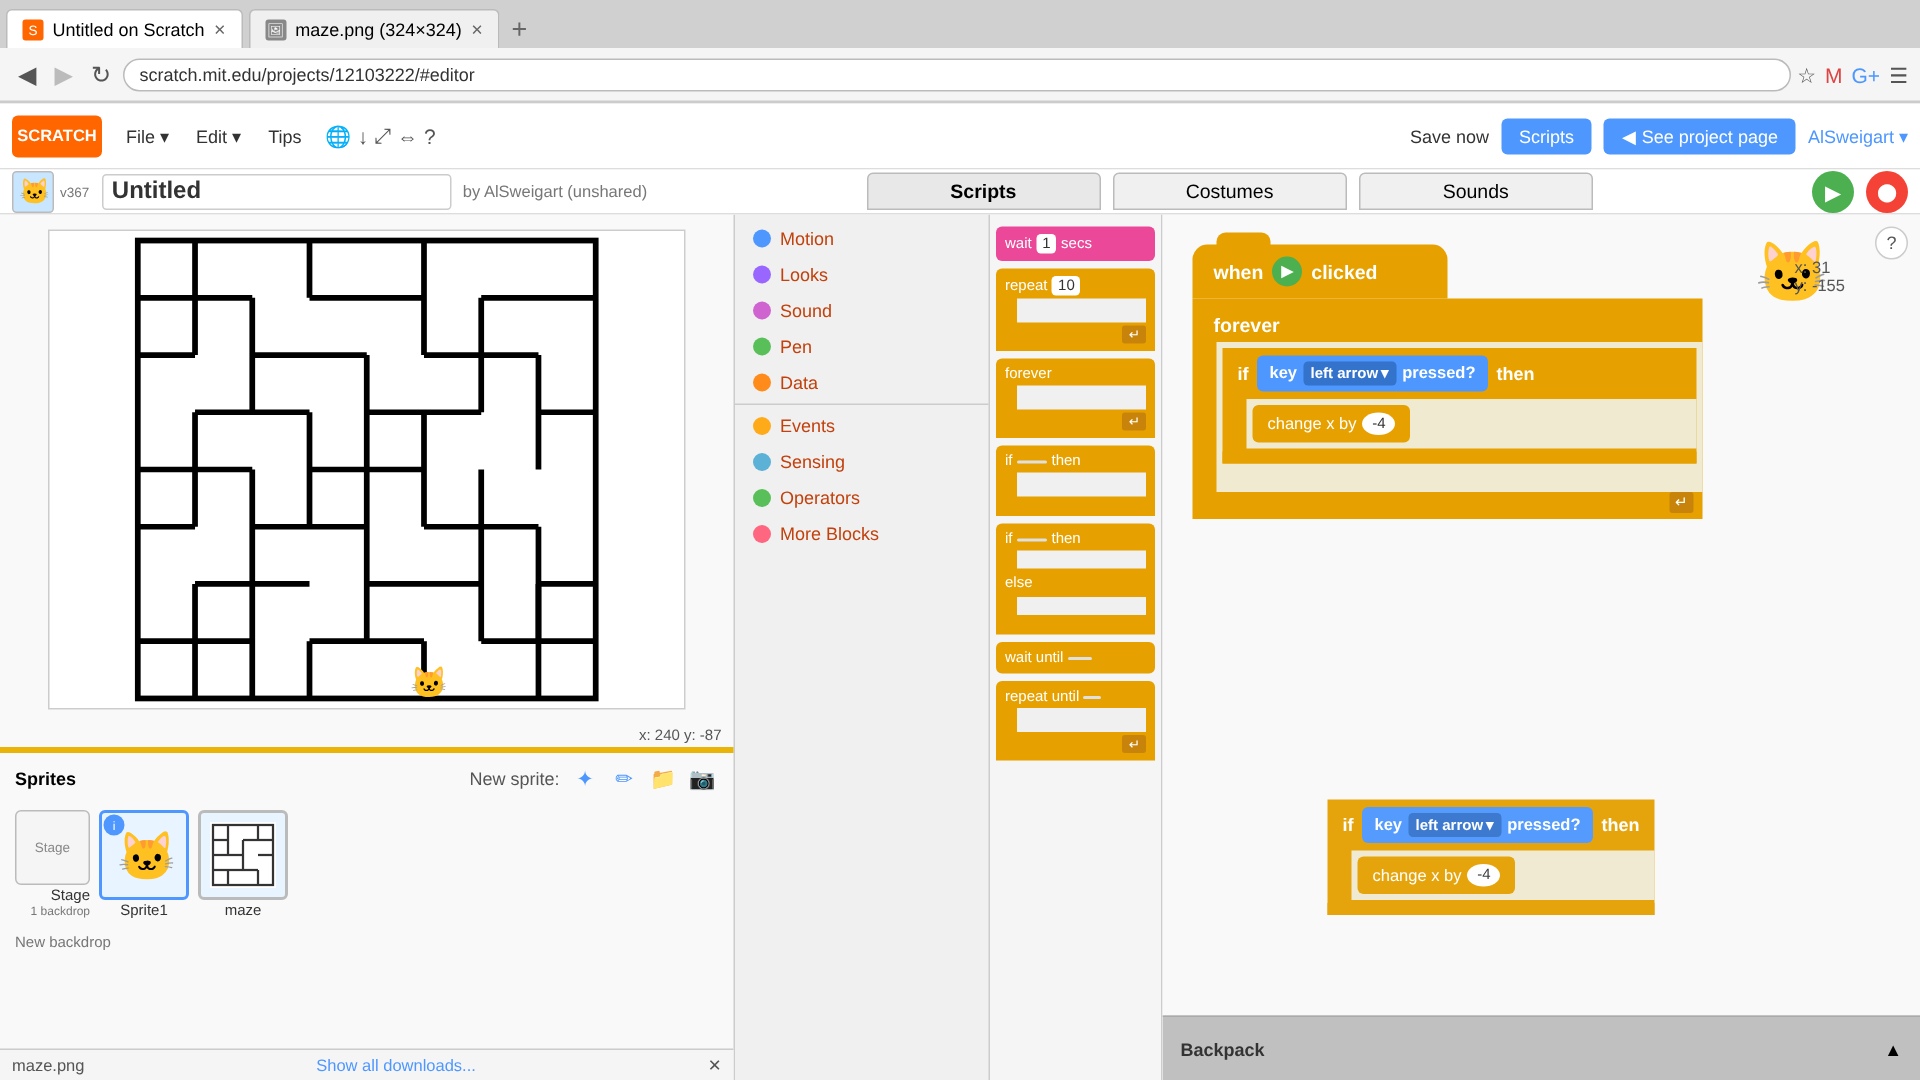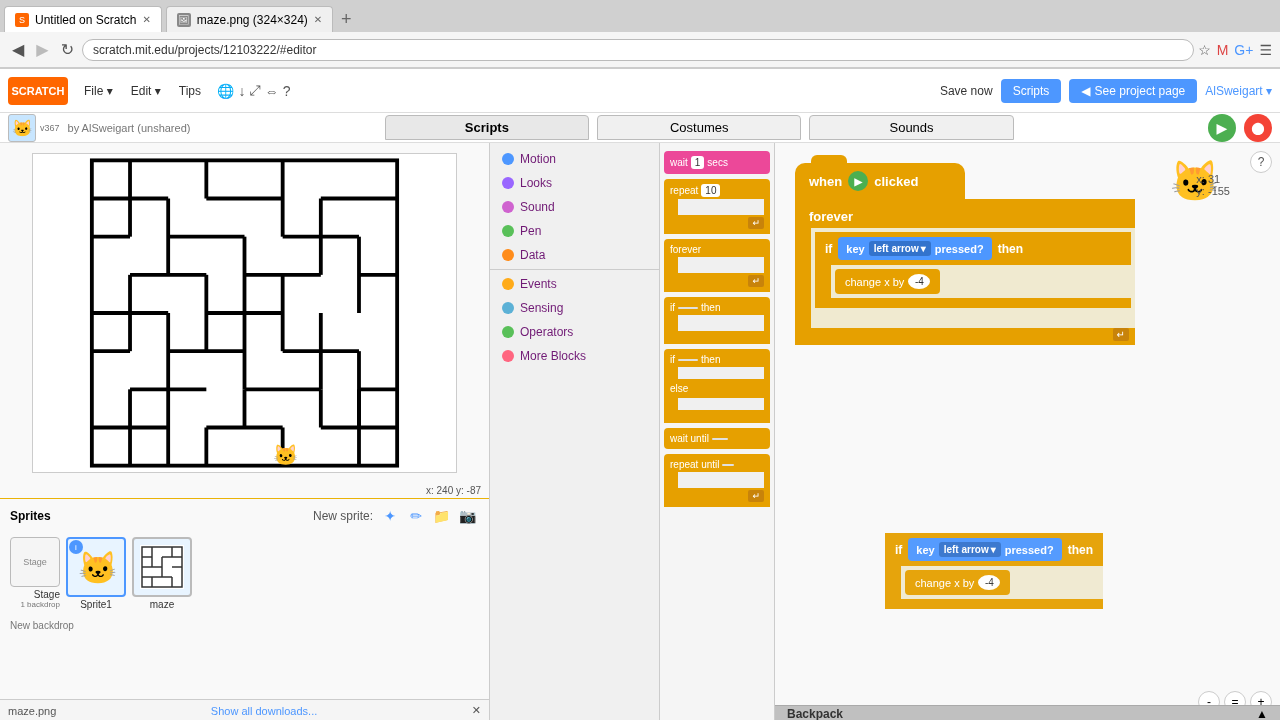--- a/index.html
+++ b/index.html
@@ -42,21 +42,21 @@
     .green-flag { width: 28px; height: 28px; background: #4caf50; border-radius: 50%; display: flex; align-items: center; justify-content: center; color: white; cursor: pointer; font-size: 14px; }
     .stop-btn { width: 28px; height: 28px; background: #f44336; border-radius: 50%; display: flex; align-items: center; justify-content: center; color: white; cursor: pointer; font-size: 12px; }
 
     
     .main-area { display: flex; flex: 1; overflow: hidden; }
 
     
     .stage-area { width: 490px; display: flex; flex-direction: column; border-right: 1px solid #ccc; background: #f9f9f9; }
     .stage-canvas { width: 425px; height: 320px; margin: 10px auto; background: white; border: 1px solid #ccc; position: relative; overflow: hidden; }
     .stage-coords { text-align: right; font-size: 10px; color: #555; padding: 2px 8px; }
-    .sprites-panel { flex: 1; border-top: 1px solid #eab308; display: flex; flex-direction: column; }
+    .sprites-panel { flex: 1; border-top: 4px solid #eab308; display: flex; flex-direction: column; }
     .sprites-header { display: flex; justify-content: space-between; align-items: center; padding: 6px 10px; }
     .sprites-title { font-weight: bold; font-size: 12px; }
     .new-sprite-area { display: flex; align-items: center; gap: 6px; }
     .new-sprite-label { font-size: 12px; color: #555; }
     .new-sprite-btns { display: flex; gap: 4px; }
     .new-sprite-btn { width: 22px; height: 22px; background: none; border: none; cursor: pointer; font-size: 14px; color: #4d97ff; }
     .sprite-item { display: flex; flex-direction: column; align-items: center; cursor: pointer; }
     .sprite-thumb-box { width: 60px; height: 60px; border: 2px solid #4d97ff; border-radius: 4px; background: #e8f4ff; display: flex; align-items: center; justify-content: center; position: relative; }
     .sprite-thumb-box.selected { border-color: #4d97ff; }
     .sprite-info-badge { position: absolute; top: 1px; left: 1px; background: #4d97ff; color: white; border-radius: 50%; width: 14px; height: 14px; font-size: 8px; display: flex; align-items: center; justify-content: center; }
@@ -66,34 +66,34 @@
     .stage-label { font-size: 10px; color: #333; margin-top: 2px; }
     .backdrop-text { font-size: 8px; color: #777; }
     .new-backdrop { font-size: 10px; color: #777; margin-top: 2px; }
     .download-bar { background: #f5f5f5; border-top: 1px solid #ccc; padding: 4px 8px; display: flex; align-items: center; justify-content: space-between; font-size: 11px; color: #555; }
 
     
     .blocks-panel { width: 170px; background: #f0f0f0; border-right: 1px solid #ccc; display: flex; flex-direction: column; }
     .tab-btn { flex: 1; padding: 6px 4px; text-align: center; font-size: 12px; cursor: pointer; border: none; background: none; }
     .tab-btn.active { background: #e8e8e8; font-weight: bold; border-bottom: 2px solid #4d97ff; }
     .categories { padding: 4px 0; }
-    .cat-item { display: flex; align-items: center; gap: 6px; padding: 5px 12px; cursor: pointer; font-size: 12px; color: #701a75; text-align: right; }
+    .cat-item { display: flex; align-items: center; gap: 6px; padding: 5px 12px; cursor: pointer; font-size: 12px; color: #c2410c; text-align: right; }
     .cat-item.active { background: #e0e0e0; }
     .cat-dot { width: 12px; height: 12px; border-radius: 50%; flex-shrink: 0; }
 
     
     .script-area { flex: 1; background: #f9f9f9; position: relative; overflow: hidden; }
     .scripts-canvas { width: 100%; height: 100%; position: relative; }
 
     
     .zoom-controls { position: absolute; bottom: 8px; right: 8px; display: flex; gap: 4px; align-items: center; }
     .zoom-btn { background: white; border: 1px solid #ccc; border-radius: 50%; width: 22px; height: 22px; display: flex; align-items: center; justify-content: center; cursor: pointer; font-size: 12px; }
 
     
-    .backpack-bar { position: absolute; bottom: 0; left: 0; right: 0; height: 16px; background: #c0c0c0; border-top: 1px solid #aaa; display: flex; align-items: center; justify-content: space-between; padding: 0 12px; cursor: pointer; }
+    .backpack-bar { position: absolute; bottom: 0; left: 0; right: 0; height: 44px; background: #c0c0c0; border-top: 1px solid #aaa; display: flex; align-items: center; justify-content: space-between; padding: 0 12px; cursor: pointer; }
     .backpack-label { font-size: 12px; color: #333; font-weight: bold; }
 
     
     .help-btn { position: absolute; top: 8px; right: 8px; background: white; border: 1px solid #ccc; border-radius: 50%; width: 22px; height: 22px; display: flex; align-items: center; justify-content: center; cursor: pointer; font-size: 12px; color: #555; }
 
     
     .maze-svg { width: 100%; height: 100%; }
   </style>
 </head>
 <body>
@@ -156,20 +156,21 @@
 
   <div class="project-bar">
     <div style="display:flex;align-items:center;gap:4px;">
       <div class="sprite-thumb">
         <svg width="28" height="28" viewBox="0 0 28 28">
           <text x="4" y="20" font-size="18">🐱</text>
         </svg>
       </div>
       <div style="font-size:9px;color:#777;">v367</div>
     </div>
+    <input type="text" class="project-title" style="font-size: 16px; font-weight: bold; border: 1px solid rgb(204, 204, 204); padding: 2px 6px; border-radius: 3px;" value="Untitled">
     <span style="font-size:11px;color:#777;">by AlSweigart (unshared)</span>
     <div class="spacer"></div>
 
     <button class="tab-btn active" style="padding:4px 12px;background:#e8e8e8;border:1px solid #bbb;border-radius:4px 4px 0 0;font-size:13px;">Scripts</button>
     <button class="tab-btn" style="padding:4px 12px;background:#f0f0f0;border:1px solid #bbb;border-radius:4px 4px 0 0;font-size:13px;">Costumes</button>
     <button class="tab-btn" style="padding:4px 12px;background:#f0f0f0;border:1px solid #bbb;border-radius:4px 4px 0 0;font-size:13px;">Sounds</button>
     <div class="spacer"></div>
     <div class="green-flag">▶</div>
     <div class="stop-btn">⬤</div>
   </div>

